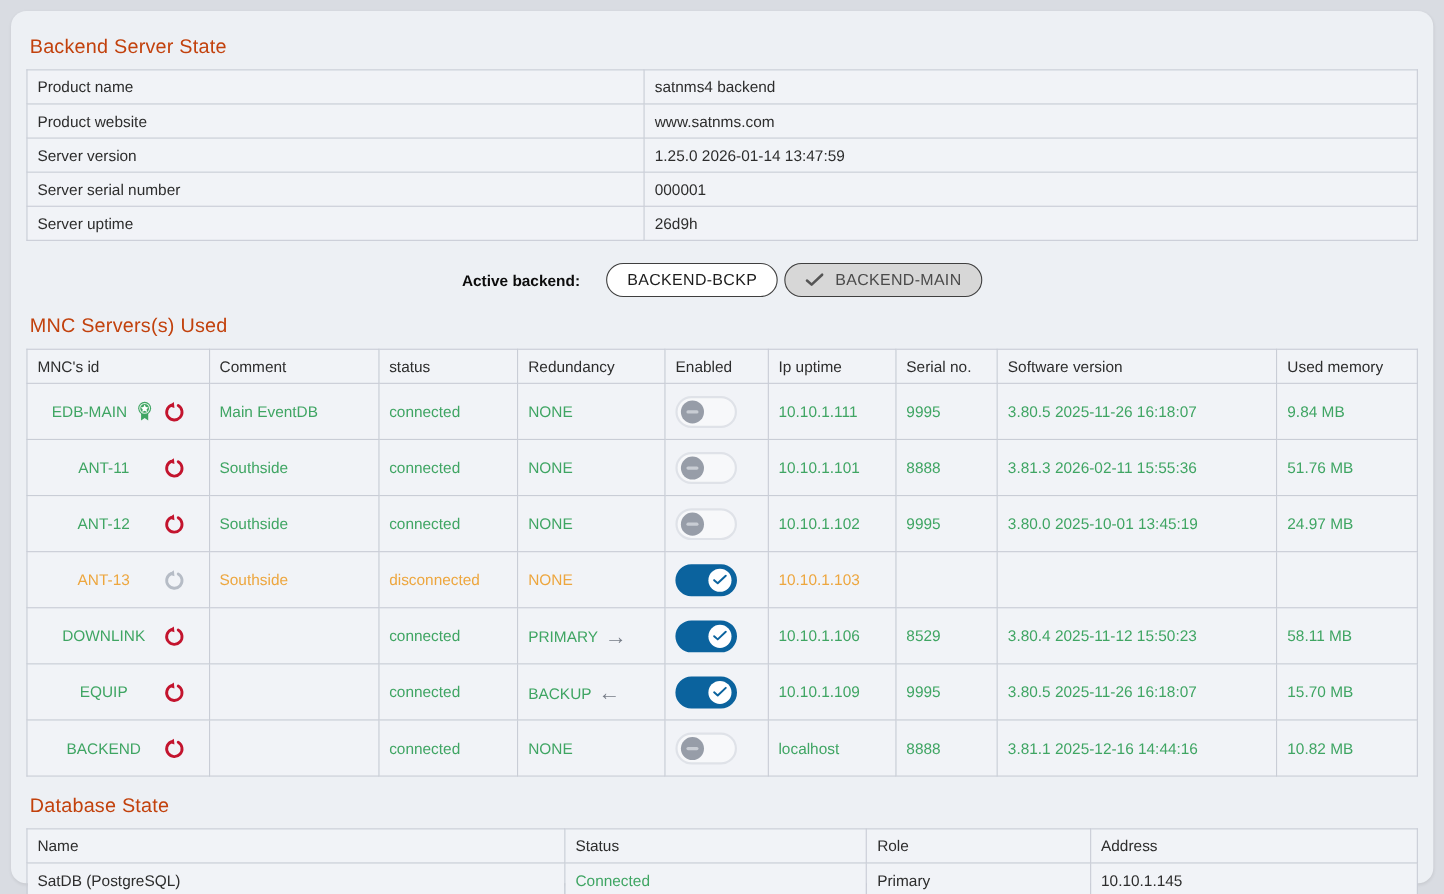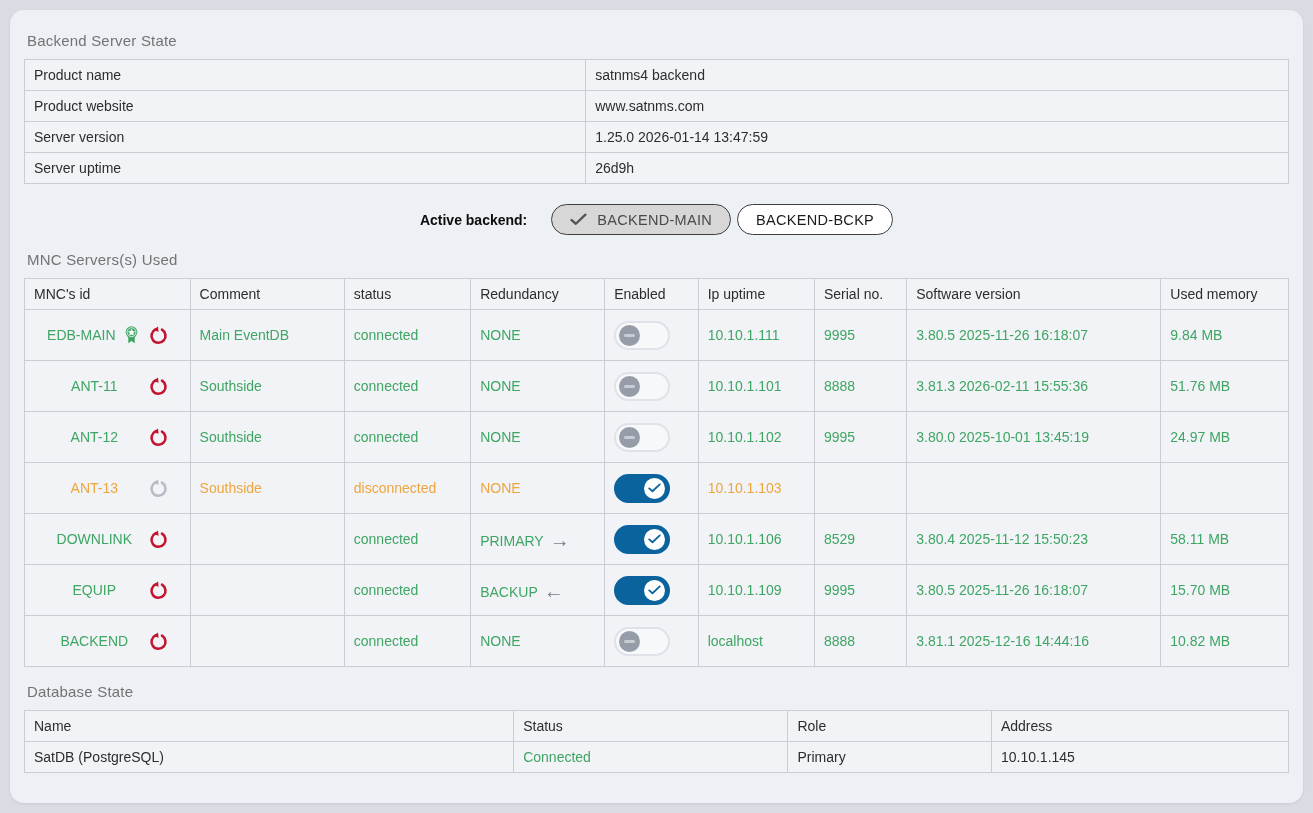--- a/index.html
+++ b/index.html
@@ -16,21 +16,21 @@
     color:var(--text);
   }
   .panel{
     position:absolute;left:10px;top:10px;right:10px;bottom:10px;
     background:var(--panel);
     border-radius:14px;
     padding:6px 14px 14px 14px;
     box-shadow:0 1px 3px rgba(0,0,0,0.08);
   }
   h2{
-    font-size:15px;font-weight:400;color:#737373;
+    font-size:18px;font-weight:400;color:#c2410c;
     margin:16px 0 10px 3px;letter-spacing:.2px;
   }
   table{border-collapse:collapse;width:100%;table-layout:fixed;}
   td,th{
     border:1px solid var(--border);
     background:var(--cell);
     font-size:14px;font-weight:400;color:var(--text);
     text-align:left;padding:6px 9px;
     overflow:hidden;white-space:nowrap;
   }
@@ -108,37 +108,41 @@
         </tr>
         <tr>
           <td>Product website</td>
           <td>www.satnms.com</td>
         </tr>
         <tr>
           <td>Server version</td>
           <td>1.25.0 2026-01-14 13:47:59</td>
         </tr>
         <tr>
+          <td>Server serial number</td>
+          <td>000001</td>
+        </tr>
+        <tr>
           <td>Server uptime</td>
           <td>26d9h</td>
         </tr>
       </tbody>
   </table>
 
   <div class="active-row">
     <span class="active-label">Active backend:</span>
     <div class="pill-group" id="backend-buttons">
+        <button class="pill unselected">
+          <span>BACKEND-BCKP</span>
+        </button>
         <button class="pill selected">
           <svg viewBox="0 0 16 12" width="17" height="13">
             <path d="M1.5 6.5 L5.5 10 L14.5 1.5" stroke="#555555" stroke-width="2.2" fill="none" stroke-linecap="round" stroke-linejoin="round"></path>
           </svg>
           <span>BACKEND-MAIN</span>
-        </button>
-        <button class="pill unselected">
-          <span>BACKEND-BCKP</span>
         </button>
       </div>
   </div>
 
   <h2>MNC Servers(s) Used</h2>
   <table class="mnc">
     <thead>
         <tr id="mnc-head">
           <th>MNC's id</th>
           <th>Comment</th>

